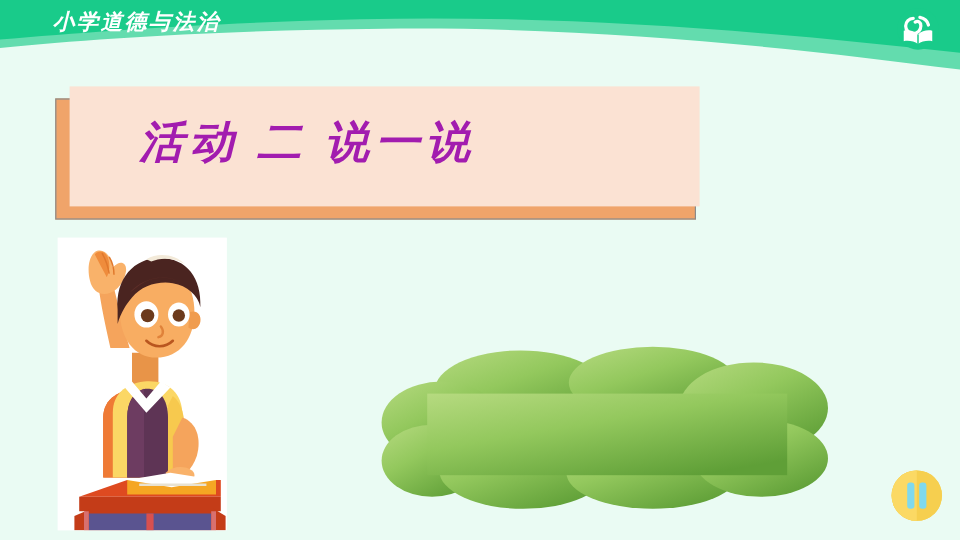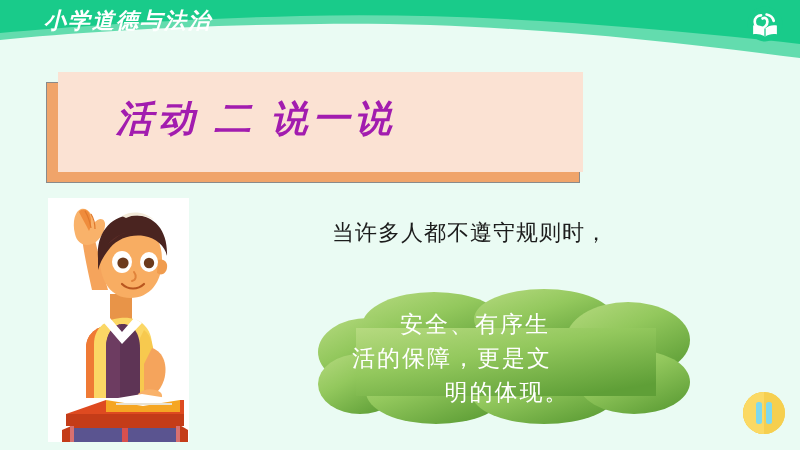--- a/index.html
+++ b/index.html
@@ -30,21 +30,21 @@
     width: 800px;
     height: 70px;
     pointer-events: none;
   }
   .header-title {
     position: absolute;
     left: 44px;
     top: 6px;
     font-family: "Liberation Sans", "DejaVu Sans", sans-serif;
     font-weight: bold;
-    font-size: 22px;
+    font-size: 18px;
     letter-spacing: 2px;
     color: #ffffff;
     font-style: italic;
     white-space: nowrap;
     z-index: 5;
   }
   .logo {
     position: absolute;
     right: 16px;
     top: 5px;
@@ -234,21 +234,20 @@
       <path d="M68,206 L124,206" stroke="#e8e2d2" stroke-width="2"></path>
       <path d="M14,232 L28,226 L130,226 L140,232 L140,244 L14,244 Z" fill="#c43c18"></path>
       <path d="M26,230 L128,230 L128,244 L26,244 Z" fill="#5a5490"></path>
       <path d="M74,230 L80,230 L80,244 L74,244 Z" fill="#d8504f"></path>
       <path d="M22,228 L26,228 L26,244 L22,244 Z" fill="#d8706f"></path>
       <path d="M128,228 L132,228 L132,244 L128,244 Z" fill="#d8706f"></path>
     </svg>
   </div>
 
   <div class="question">
-    <span class="line1">当许多人都不遵守规则时，</span>
   </div>
 
   <div class="cloud-wrap">
     <svg class="cloud-svg" width="378" height="140" viewBox="0 0 378 140">
       <defs>
         <linearGradient id="cloudGrad" x1="0" y1="0" x2="0.75" y2="1">
           <stop offset="0%" stop-color="#b6da80"></stop>
           <stop offset="45%" stop-color="#93c85d"></stop>
           <stop offset="100%" stop-color="#5f9f37"></stop>
         </linearGradient>
@@ -258,25 +257,20 @@
         <ellipse cx="228" cy="33" rx="70" ry="30"></ellipse>
         <ellipse cx="312" cy="54" rx="62" ry="38"></ellipse>
         <ellipse cx="52" cy="66" rx="50" ry="34"></ellipse>
         <ellipse cx="44" cy="98" rx="42" ry="30"></ellipse>
         <ellipse cx="120" cy="106" rx="70" ry="32"></ellipse>
         <ellipse cx="228" cy="108" rx="72" ry="30"></ellipse>
         <ellipse cx="318" cy="96" rx="56" ry="32"></ellipse>
         <rect x="40" y="42" width="300" height="68"></rect>
       </g>
     </svg>
-    <div class="cloud-text">
-      <span class="cl1">安全、有序生</span>
-      <span class="cl2">活的保障，更是文</span>
-      <span class="cl3">明的体现。</span>
-    </div>
   </div>
 
   <svg class="pause-btn" viewBox="0 0 48 48">
     <circle cx="24" cy="24" r="21" fill="#f6cf4f"></circle>
     <path d="M24,3 A21,21 0 0,0 24,45 A21,21 0 0,0 24,3 Z" fill="#f6cf4f"></path>
     <path d="M24,3 A21,21 0 0,0 3,24 A21,21 0 0,0 24,45 Z" fill="#fbd964"></path>
     <rect x="16" y="13" width="6" height="22" rx="2.5" fill="#7fd9ee"></rect>
     <rect x="26" y="13" width="6" height="22" rx="2.5" fill="#7fd9ee"></rect>
   </svg>
 

